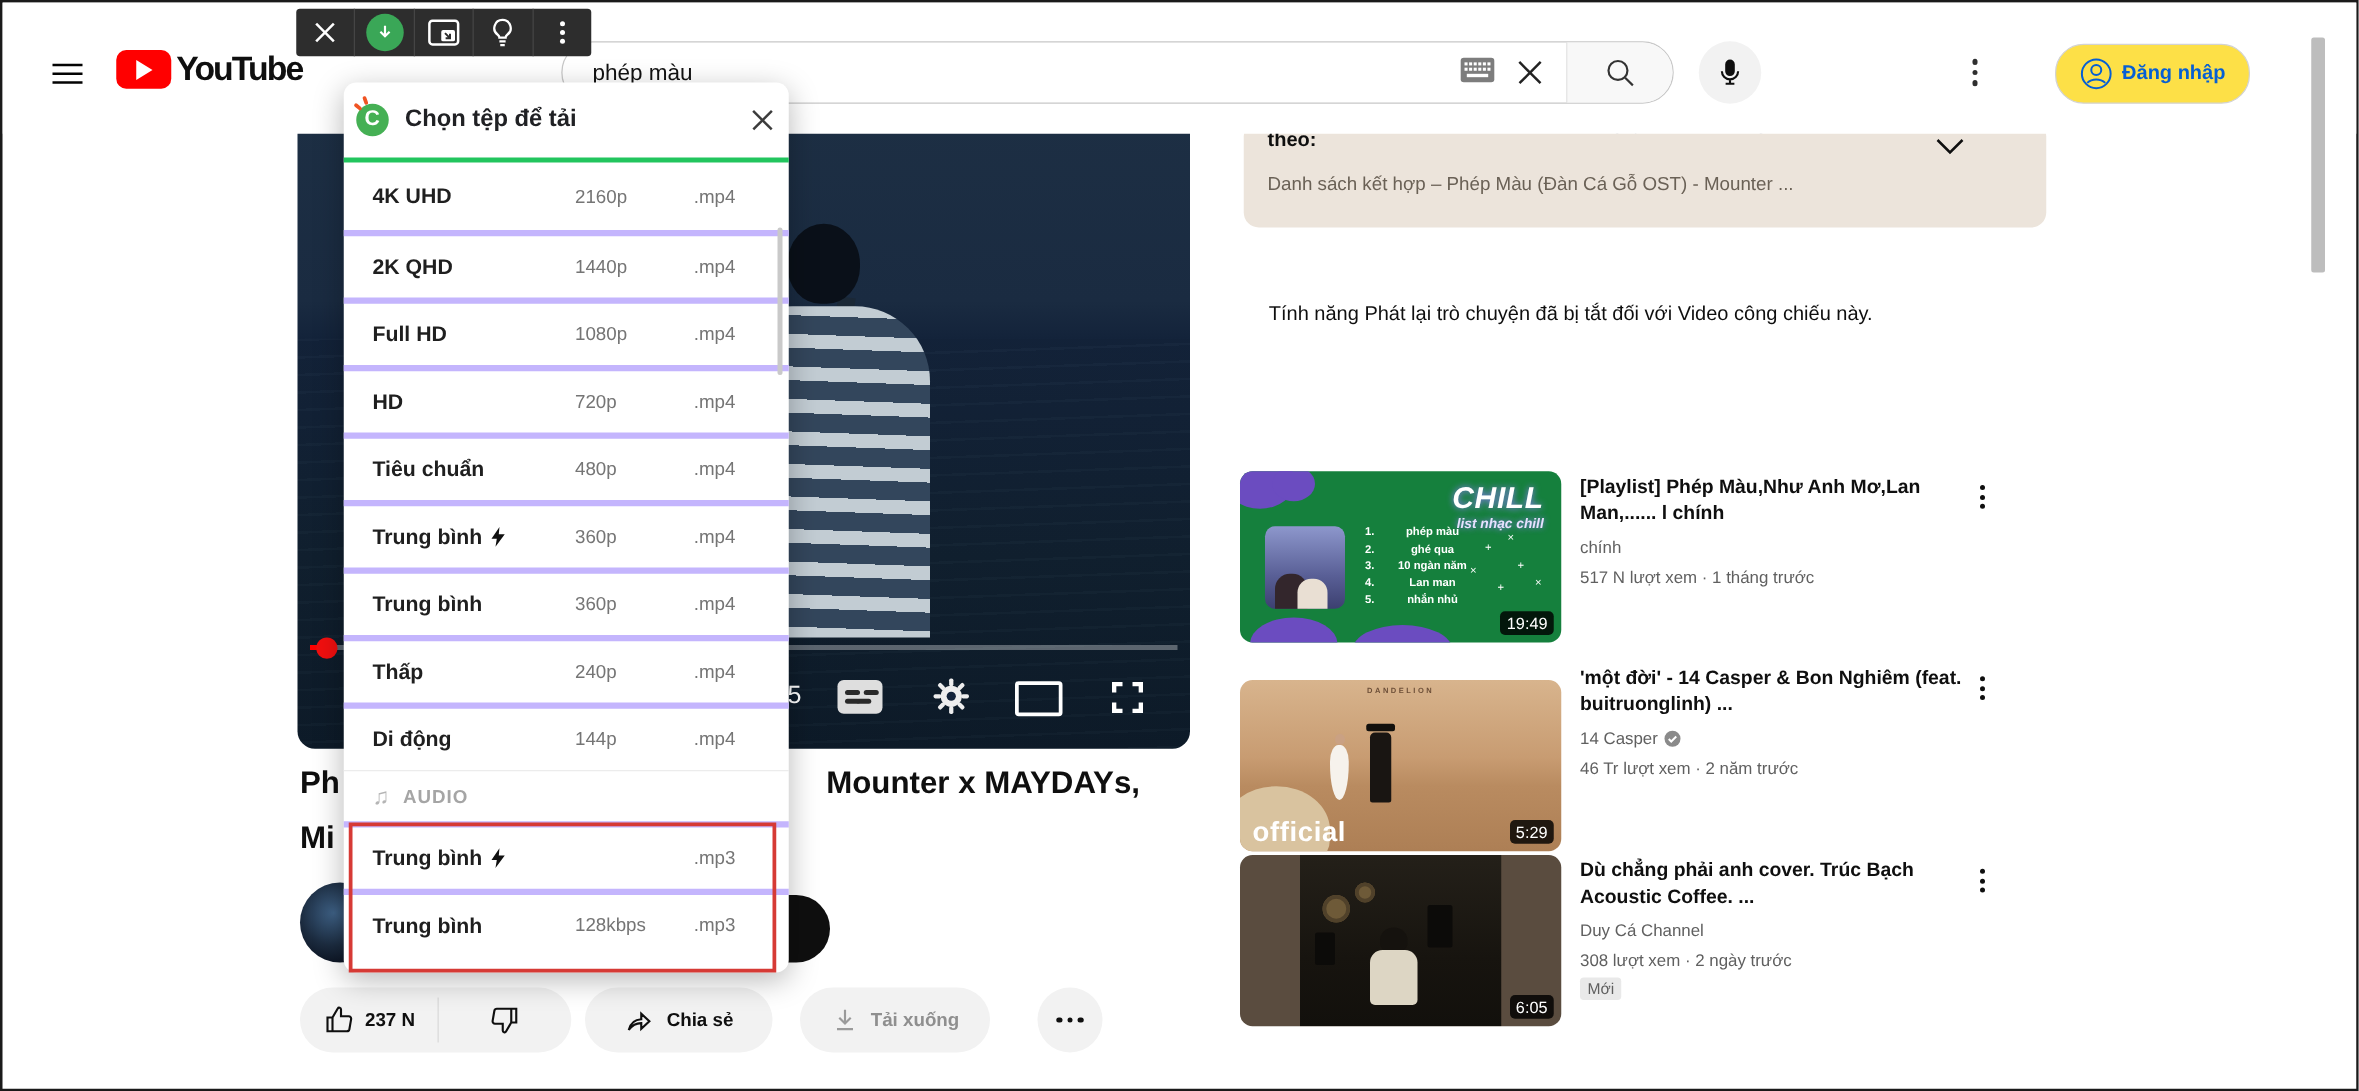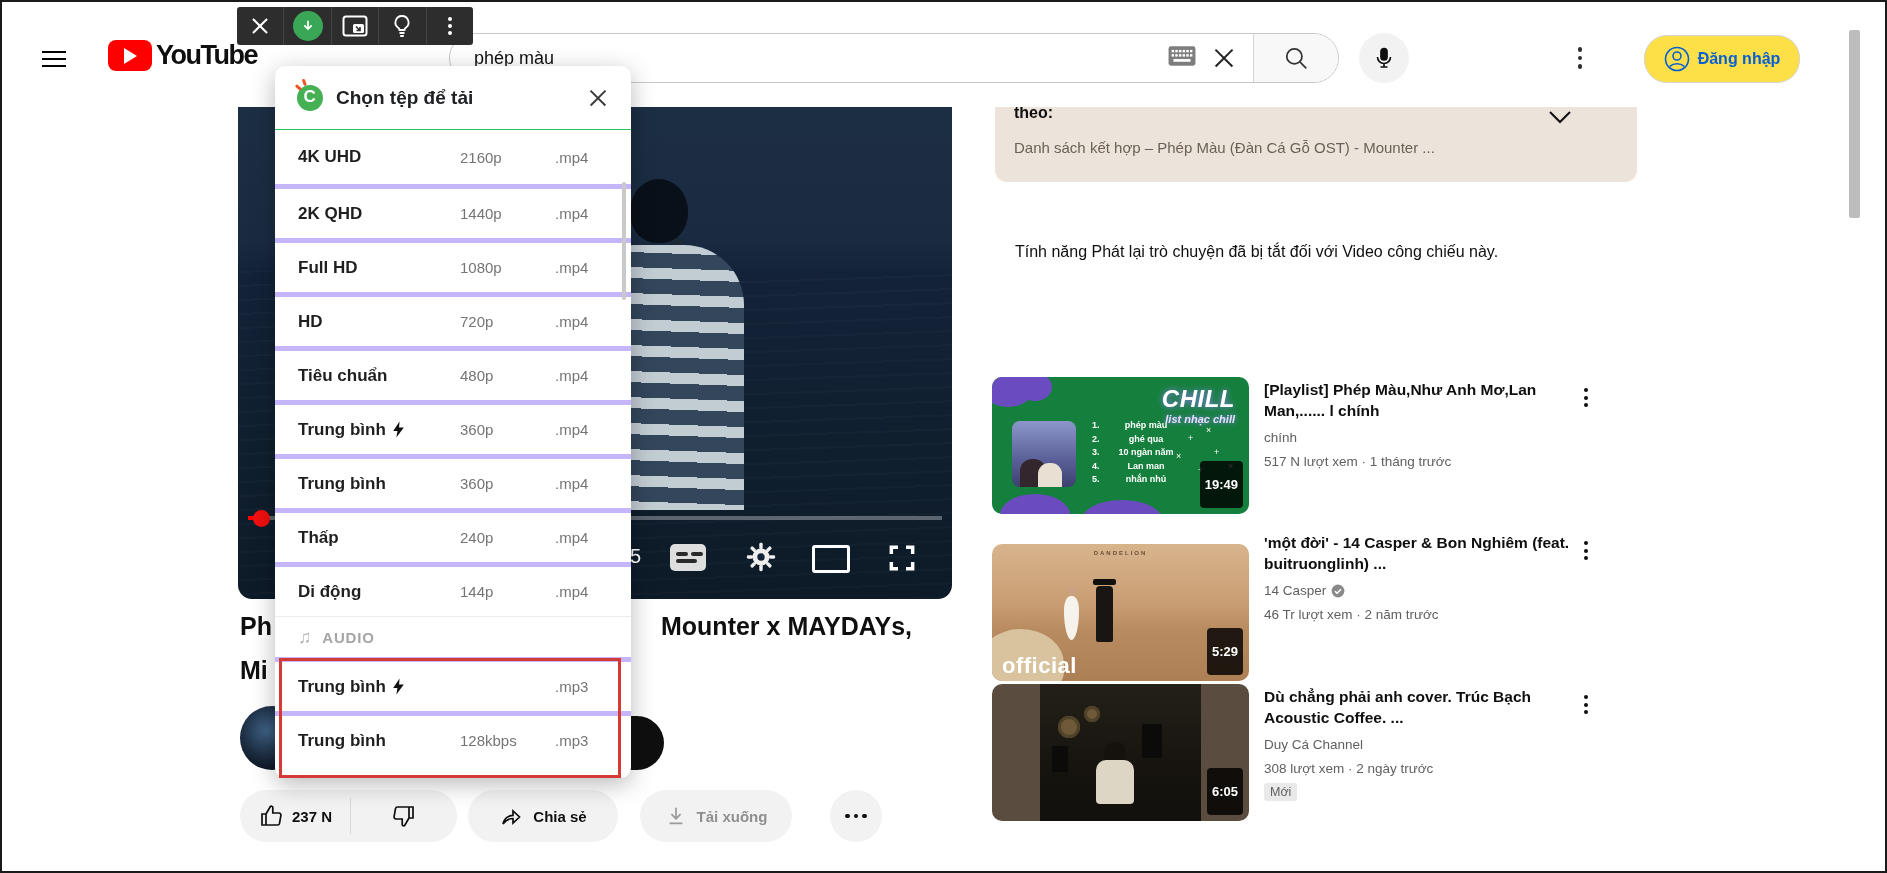--- a/index.html
+++ b/index.html
@@ -28,21 +28,21 @@
   .ext-cell:last-child{border-right:none;}
   .xmark-w{position:relative;width:20px;height:20px;}
   .xmark-w::before,.xmark-w::after{content:"";position:absolute;left:50%;top:50%;width:20px;height:2px;background:#fff;}
   .xmark-w::before{transform:translate(-50%,-50%) rotate(45deg);}
   .xmark-w::after{transform:translate(-50%,-50%) rotate(-45deg);}
   .dl-green{width:30px;height:30px;border-radius:50%;background:#3aa757;display:flex;align-items:center;justify-content:center;}
   .kebab-w i{display:block;width:4px;height:4px;border-radius:50%;background:#fff;margin:3.4px auto;}
   
   .popup{width:356px;background:#fff;border-radius:10px;box-shadow:0 6px 24px rgba(0,0,0,.28);z-index:6;}
   .popup-pointer{width:14px;height:14px;background:#fff;transform:rotate(45deg);z-index:5;}
-  .popup-head{height:64px;display:flex;align-items:center;padding:0 22px;box-sizing:border-box;border-bottom:1px solid #22c55e;}
+  .popup-head{height:64px;display:flex;align-items:center;padding:0 10px;box-sizing:border-box;border-bottom:4px solid #22c55e;}
   .coc-icon{position:relative;width:26px;height:26px;border-radius:50%;background:#45b054;margin-right:13px;}
   .coc-icon::before{content:"C";position:absolute;left:50%;top:50%;transform:translate(-52%,-54%);color:#fff;font-size:17px;font-weight:800;}
   .coc-tick{position:absolute;width:7px;height:2.6px;background:#f05423;border-radius:2px;}
   .popup-title{font-size:19px;font-weight:700;color:#202124;flex:1;}
   .xmark-close{position:relative;width:22px;height:22px;}
   .xmark-close::before,.xmark-close::after{content:"";position:absolute;left:50%;top:50%;width:21px;height:1.8px;background:#3c3c3c;}
   .xmark-close::before{transform:translate(-50%,-50%) rotate(45deg);}
   .xmark-close::after{transform:translate(-50%,-50%) rotate(-45deg);}
   .p-row{height:54px;display:flex;align-items:center;padding:0 28px 0 23px;box-sizing:border-box;}
   .p-row + .p-row, .p-row.bt{border-top:5px solid #c4b5fd;}
@@ -74,21 +74,21 @@
   .pill-div{width:1px;height:36px;background:#d9d9d9;}
   .more-circle{width:52px;height:52px;border-radius:50%;background:#f2f2f2;display:flex;align-items:center;justify-content:center;gap:4px;z-index:1;}
   .more-circle i{width:4.5px;height:4.5px;border-radius:50%;background:#0f0f0f;display:block;}
   
   .beige{background:#ece4db;border-radius:12px;overflow:hidden;padding-left:36px;}
   .beige-prefix{font-size:16px;font-weight:700;color:#0f0f0f;}
   .beige-l1{font-size:16px;color:#0f0f0f;white-space:nowrap;}
   .beige-l2{font-size:15px;color:#6a6156;white-space:nowrap;}
   .notice{font-size:16px;color:#0f0f0f;line-height:26px;}
   .thumb{width:257px;height:137px;border-radius:10px;overflow:hidden;}
-  .dur{position:absolute;right:6px;bottom:6px;background:rgba(0,0,0,.82);color:#fff;font-size:13px;font-weight:700;padding:16px 5px;border-radius:4px;}
+  .dur{position:absolute;right:6px;bottom:6px;background:rgba(0,0,0,.82);color:#fff;font-size:13px;font-weight:400;padding:2px 5px;border-radius:4px;}
   .v-title{font-size:15.5px;font-weight:600;color:#0f0f0f;line-height:21px;width:312px;}
   .v-meta{font-size:13.5px;color:#606060;line-height:19px;}
   .badge-new{display:inline-block;background:#e9e9e9;color:#5f5f5f;font-size:12.5px;padding:2px 6px;border-radius:3px;}
   .v-kebab i{display:block;width:4px;height:4px;border-radius:50%;background:#0f0f0f;margin:3.4px auto;}
   
   .t1{background:#15803d;position:relative;}
   .t1 .cloud{position:absolute;background:#6b4cc0;border-radius:50%;}
   .t1-heading{position:absolute;right:14px;top:8px;color:#fff;font-size:24px;font-weight:800;font-style:italic;letter-spacing:.5px;text-shadow:0 0 6px #8f7bff;}
   .t1-sub{position:absolute;right:14px;top:36px;color:#e7e2ff;font-size:11px;font-style:italic;font-weight:700;text-shadow:0 0 5px #8f7bff;}
   .t1-album{position:absolute;left:20px;top:44px;width:64px;height:66px;border-radius:8px;background:linear-gradient(180deg,#8d97cc 0%,#595f96 60%,#3c4070 100%);overflow:hidden;}
@@ -313,21 +313,21 @@
         <i></i>
       </div>
   </div>
 
   <div class="abs" style="left:0;top:0;width:1887px;height:105px;background:#fff;z-index:2;"></div>
   <div class="abs ham" style="left:40px;top:44px;z-index:3;">
       <span></span>
       <span></span>
       <span></span>
     </div>
-  <div class="abs" style="left:106px;top:38px;display:flex;align-items:center;gap:4px;z-index:3;">
+  <div class="abs" style="left:91px;top:38px;display:flex;align-items:center;gap:4px;z-index:3;">
     <span class="yt-badge">
         <span class="yt-tri"></span>
       </span>
     <span class="yt-word">YouTube</span>
   </div>
   <div class="abs search-pill" style="left:447px;top:31px;z-index:3;">
     <span class="search-text">phép màu</span>
     <span class="search-right">
       <span style="margin-right:14px;">
         <svg width="30" height="22" viewBox="0 0 24 18">

